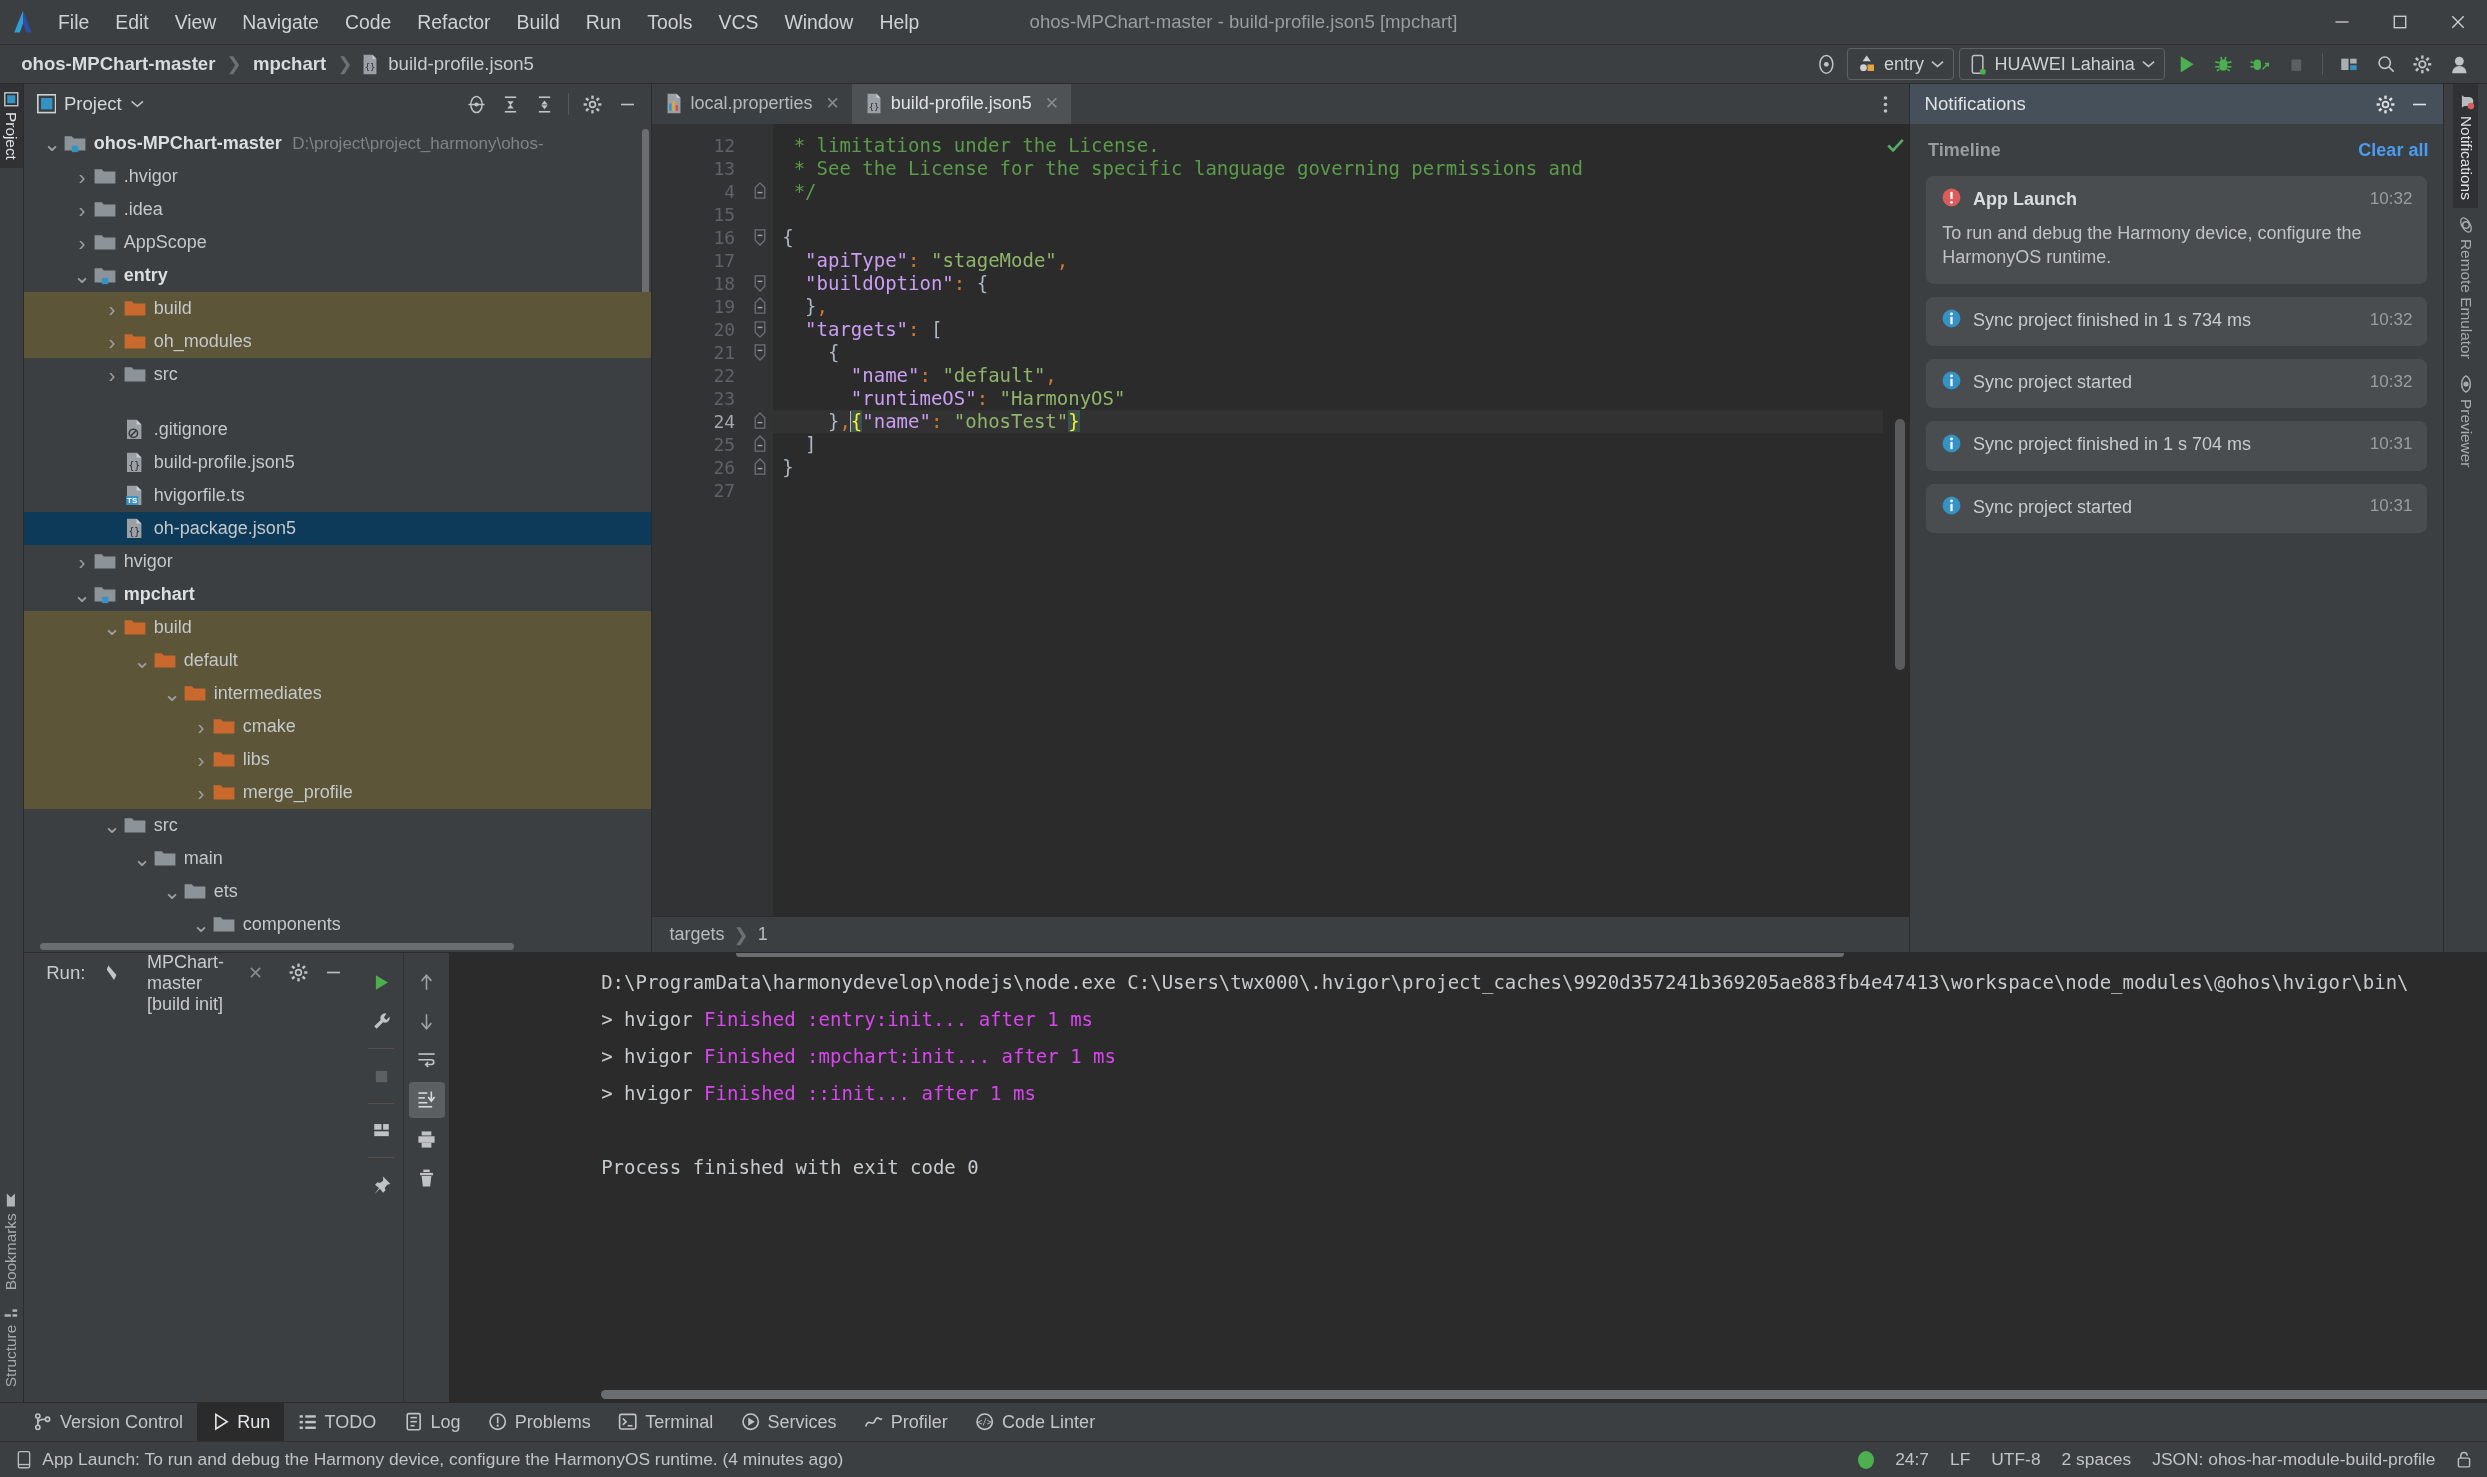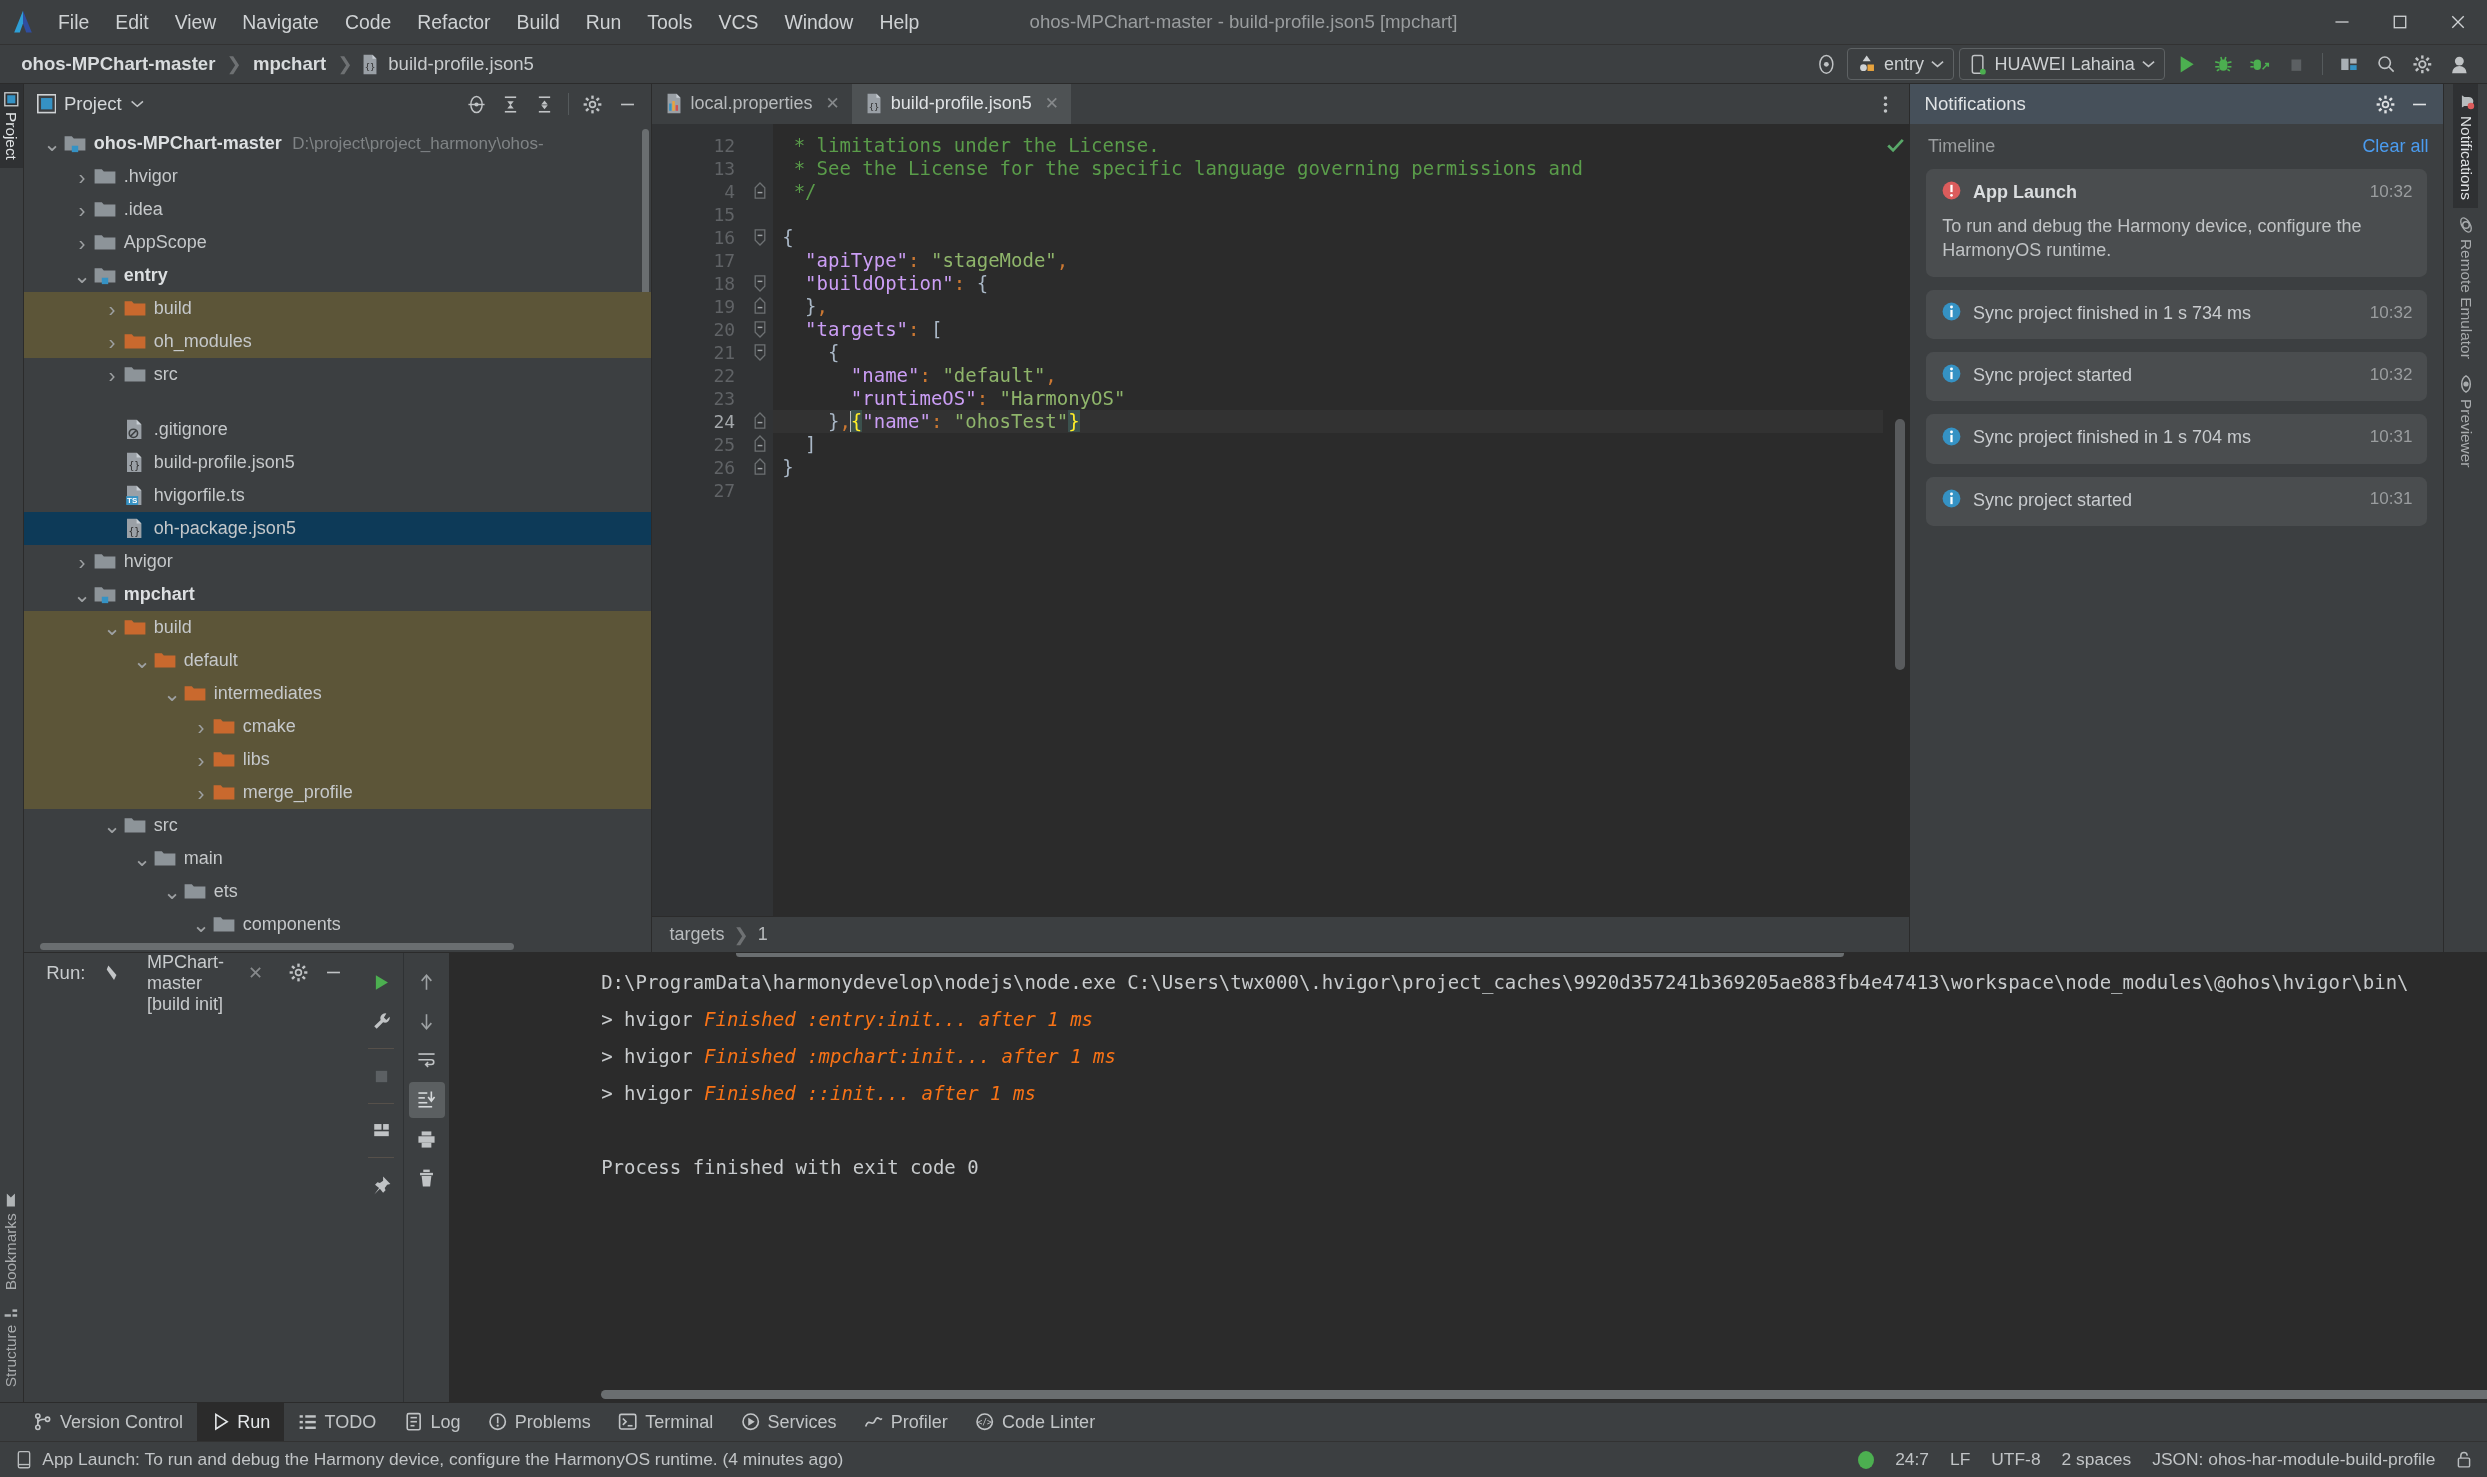--- a/index.html
+++ b/index.html
@@ -122,21 +122,21 @@
   .edthumb{ position:absolute; right:4px; top:295px; width:10.5px; height:251px; background:#595b5d; border-radius:4.9px; }
 
   .breadcrumb-ed{ height:36px; flex:0 0 36px; background:#3c3f41; display:flex; align-items:center; padding-left:18px; font-size:18px; color:#b9bcbe; border-top:0.8px solid #2b2b2b; }
   .breadcrumb-ed .sep{ margin:0 9px; color:#6e7173; }
 
   
   .notif{ width:534px; flex:0 0 534px; background:#3c3f41; display:flex; flex-direction:column; border-left:0.8px solid #2b2b2b; }
   .notif-head{ height:40px; flex:0 0 40px; background:#46505a; display:flex; align-items:center; padding:0 8px 0 14.6px; }
   .notif-title{ font-size:18.6px; color:#dfe2e4; }
   .nh-icons{ margin-left:auto; display:flex; gap:3.2px; }
-  .timeline-row{ height:45px; display:flex; align-items:center; padding:0 14.6px 0 18px; }
+  .timeline-row{ height:52px; display:flex; align-items:center; padding:0 14.6px 0 18px;font-weight:bold; }
   .timeline-lbl{ font-size:18px; color:#9a9d9f; }
   .clear-all{ margin-left:auto; font-size:18px; color:#4b9cf0; cursor:pointer; }
   .ncard{ margin:0 16px 13px 16px; background:#4a4d4f; border-radius:7.3px; padding:11.3px 14.6px 14.6px 14.6px; }
   .ncard-top{ display:flex; align-items:flex-start; gap:11.3px; }
   .ncard-title{ font-size:18px; font-weight:bold; color:#dadddf; flex:1; line-height:1.25; padding-top:0.8px; }
   .ncard-title.norm{ font-weight:normal; color:#c9cccf; }
   .ncard-time{ font-size:17px; color:#9a9d9f; padding-top:1.6px; white-space:nowrap; }
   .ncard-body{ font-size:18px; color:#c0c3c5; line-height:1.32; margin-top:11.3px; padding-left:1.6px; }
 
   .rightstripe{ width:44px; flex:0 0 44px; background:#3c3f41; border-left:0.8px solid #2b2b2b; display:flex; flex-direction:column; align-items:center; }
@@ -148,21 +148,21 @@
   .run-tab{ display:flex; align-items:center; gap:24px; font-size:18px; color:#c8cbcd; padding:3.2px 6.5px; }
   .run-head-right{ margin-left:auto; display:flex; align-items:center; gap:4.9px; padding-right:9.7px; }
   .run-body{ flex:1; display:flex; min-height:0; }
   .run-tools{ width:45px; flex:0 0 45px; display:flex; flex-direction:column; align-items:center; padding-top:11.3px; gap:3.2px; border-right:0.8px solid #2f3234;}
   .run-tools2{ width:45px; flex:0 0 45px; display:flex; flex-direction:column; align-items:center; padding-top:11.3px; gap:3.2px; }
   .rt{ width:36px;height:36px; display:flex;align-items:center;justify-content:center; border-radius:4px; }
   .rt.on{ background:#5b5f61; }
   .rt-div{ width:26px; height:0.8px; background:#56504a; margin:5.7px 0; }
   .console{ flex:1; background:#2b2b2b; position:relative; overflow:hidden; padding:11.3px 0 0 0; }
   .cl{ font-family:"DejaVu Sans Mono", monospace; font-size:19px; line-height:37px; white-space:pre; color:#c8cbcd; padding-left:152px; }
-  .cl .grn{ color:#f97316;font-style:italic; }
+  .cl .grn{ color:#d946ef; }
   .console-hsb{ position:absolute; left:152px; bottom:3.2px; height:9px; width:2185px; background:#6a6e70; border-radius:4.9px; }
   .console-top-sb{ position:absolute; left:287px; top:-3.2px; height:7.3px; width:1108px; background:#6a6e70; border-radius:4px; }
 
   
   .toolwin{ height:39px; flex:0 0 39px; background:#3c3f41; display:flex; align-items:stretch; border-top:0.8px solid #2b2b2b; padding-left:19.4px;}
   .twitem{ display:flex; align-items:center; gap:7.3px; padding:0 13.8px; font-size:18px; color:#c1c4c6; }
   .twitem.sel{ background:#2b2b2b; color:#e3e6e8; }
   .statusbar{ height:36px; flex:0 0 36px; background:#3c3f41; display:flex; align-items:center; padding:0 14.6px 0 14.6px; border-top:0.8px solid #323232; }
   .sb-msg{ font-size:17.4px; color:#c1c4c6; margin-left:9.7px; }
   .sb-right{ margin-left:auto; display:flex; align-items:center; gap:21px; }

